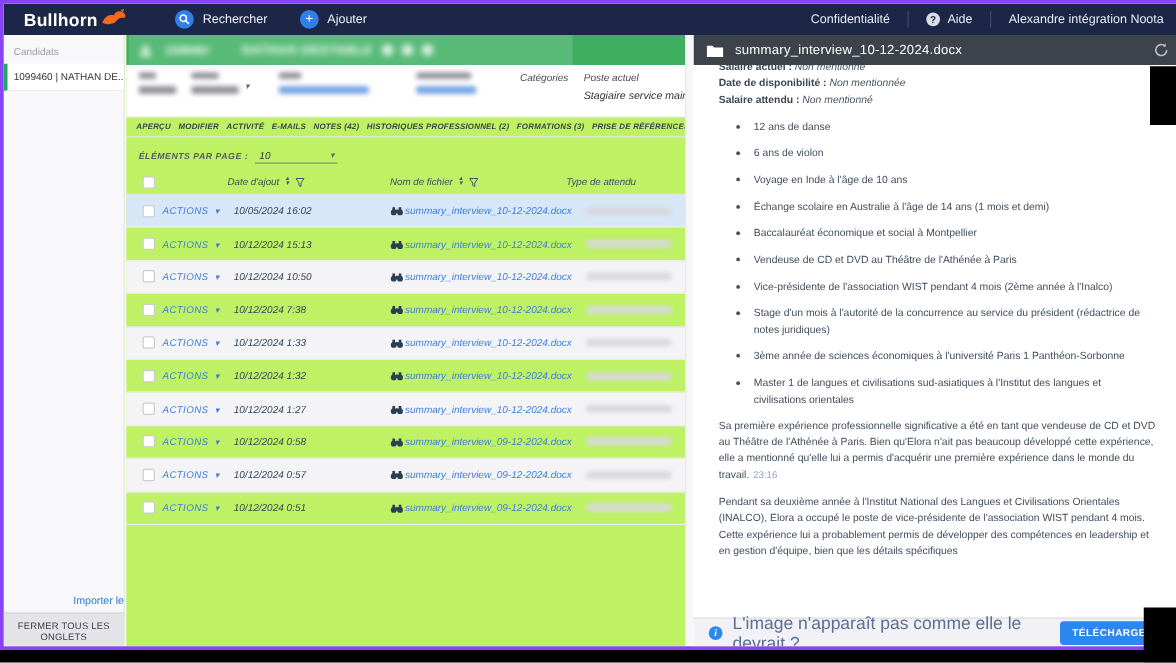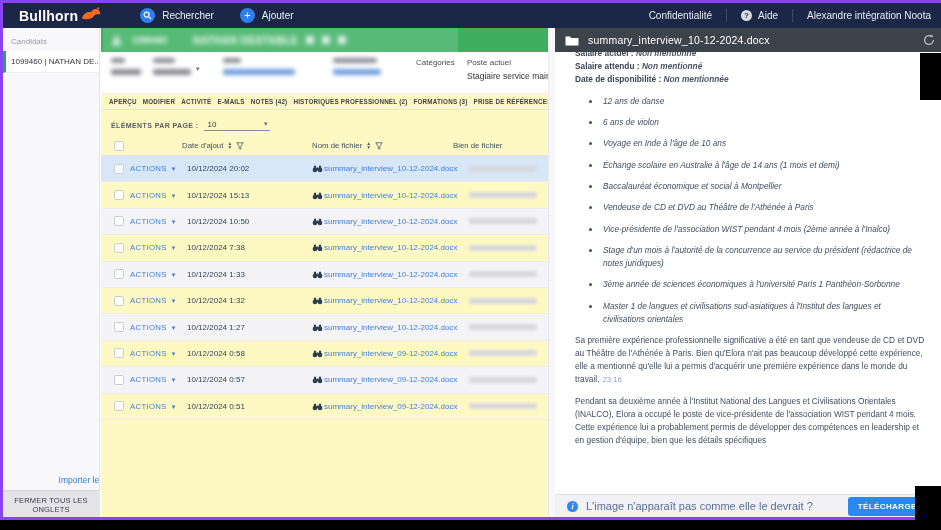--- a/index.html
+++ b/index.html
@@ -67,21 +67,21 @@
   }
   .import-cv .doc-ic { display: inline-block; width: 6px; height: 8px; background: #2d7dd2; border-radius: 1px; margin-left: 4px; vertical-align: -1px; }
   .close-tabs {
     position: absolute; bottom: 0; width: 100%; height: 27px;
     background: #e4e4e8; border: none; border-top: 1px solid #d4d4da;
     font-size: 7.5px; color: #3c3c46; text-align: center; line-height: 1.25;
     font-family: inherit; letter-spacing: .2px; cursor: pointer; padding-top: 2px;
   }
 
   
-  .main { position: absolute; left: 98px; top: 25px; bottom: 0; width: 447px; background: #fef9c3; overflow: hidden; }
+  .main { position: absolute; left: 98px; top: 25px; bottom: 0; width: 447px; background: #bef264; overflow: hidden; font-style: italic; }
   .rec-header { height: 24px; background: #3fae5e; position: relative; }
   .rec-blur {
     position: absolute; left: 2px; top: 0; height: 100%; width: 355px;
     background: #57ba77; display: flex; align-items: center; padding-left: 8px;
   }
   .rec-blur .who { display: flex; align-items: center; filter: blur(2.6px); color: #fff; }
   .rec-blur .pid { font-size: 9px; font-weight: bold; margin-left: 10px; }
   .rec-blur .pname { font-size: 10px; font-weight: bold; margin-left: 26px; letter-spacing: .5px; }
   .rec-blur .mini { width: 8px; height: 8px; background: #eaf6ee; border-radius: 2px; margin-left: 8px; }
 
@@ -140,37 +140,37 @@
   }
   .pv-title { margin-left: 9px; font-size: 10.5px; letter-spacing: .2px; white-space: nowrap; }
   .pv-refresh { margin-left: auto; cursor: pointer; display: flex; }
   .pv-body {
     position: absolute; top: 24px; bottom: 23px; left: 0; right: 0;
     padding: 0 20px; overflow: hidden;
     font-size: 8.3px; color: #414e5e; line-height: 1.55; background: #fff;
   }
   .pv-clip { margin-top: -5px; }
   .fieldline .fl { font-weight: bold; color: #3a4553; }
-  .fieldline .fv { font-style: italic; color: #4a5564; font-weight: bold; }
+  .fieldline .fv { font-style: italic; color: #4a5564; }
   .pv-body ul { margin: 9px 0 0 26px; }
-  .pv-body li { margin-bottom: 8.5px; padding-left: 2px; font-style: italic; }
+  .pv-body li { margin-bottom: 8.5px; padding-left: 2px; }
   .pv-h2 { font-size: 10px; font-weight: bold; color: #2f3a47; margin-top: 11px; }
   .pv-p { margin-top: 9px; }
   .ts { color: #8ba3d4; font-size: 7.8px; margin-left: 3px; }
   .pv-footer {
     position: absolute; bottom: 0; left: 0; right: 0; height: 23px;
     background: #f2f2f6; border-top: 1px solid #e0e0e6;
     display: flex; align-items: center; padding: 0 12px;
   }
   .info-ic {
     width: 11px; height: 11px; border-radius: 50%; background: #2d87f0;
     color: #fff; font-size: 8px; font-weight: bold; text-align: center; line-height: 11px;
     font-family: "Liberation Serif", serif; font-style: italic; flex: 0 0 auto;
   }
-  .pv-footer .msg { margin-left: 8px; color: #5b6e94; font-size: 11px; }
+  .pv-footer .msg { margin-left: 8px; color: #5b6e94; font-size: 14px; }
   .dl-btn {
     margin-left: auto; background: #2d87f0; color: #fff; border: none;
     font-size: 8px; font-weight: bold; letter-spacing: .4px;
     padding: 5px 10px; border-radius: 3px; cursor: pointer; font-family: inherit;
   }
 
   
   .blackblock { position: absolute; background: #000; }
   #bb1 { left: 920px; top: 53px; width: 21px; height: 47px; }
   #bb2 { left: 915px; top: 486px; width: 26px; height: 44px; }
@@ -303,30 +303,30 @@
         <span>Nom de fichier</span>
         <span class="sorticon">
             <span>▴</span>
             <span>▾</span>
           </span>
         <svg width="8" height="8" viewBox="0 0 10 10">
             <path d="M1 1 h8 L6 5.5 V9 L4 8 V5.5 Z" fill="none" stroke="#44566b" stroke-width="1"></path>
           </svg>
       </span>
       <span class="th-cell" style="left:352px">
-        <span>Bien de fichier</span>
+        <span>Type de attendu</span>
       </span>
     </div>
 
     <div>
 
       <div class="trow sel">
         <span class="checkbox"></span>
         <span class="actions"><span>ACTIONS</span><span class="caret">▾</span></span>
-        <span class="tdate">10/12/2024 20:02</span>
+        <span class="tdate">10/05/2024 16:02</span>
         <svg width="11" height="9" viewBox="0 0 12 10">
             <circle cx="3.2" cy="6.6" r="2.6" fill="#2c3e54"></circle>
             <circle cx="8.8" cy="6.6" r="2.6" fill="#2c3e54"></circle>
             <path d="M2 2 h2.4 v4 H2z M7.6 2 H10 v4 H7.6z M5 4 h2 v3 H5z" fill="#2c3e54"></path>
           </svg>
         <span class="flink">summary_interview_10-12-2024.docx</span>
         <span class="typebar"></span>
       </div>
       <div class="trow">
         <span class="checkbox"></span>
@@ -453,24 +453,24 @@
             <path d="M9.4 0.5 l0.3 2.8 -2.8 -0.4 z" fill="#b9bec5"></path>
           </svg>
       </span>
     </div>
 
     <div class="pv-body">
       <div class="pv-clip fieldline">
         <span class="fl">Salaire actuel :</span> <span class="fv">Non mentionné</span>
       </div>
       <div class="fieldline">
+        <span class="fl">Date de disponibilité :</span> <span class="fv">Non mentionnée</span>
+      </div>
+      <div class="fieldline">
         <span class="fl">Salaire attendu :</span> <span class="fv">Non mentionné</span>
-      </div>
-      <div class="fieldline">
-        <span class="fl">Date de disponibilité :</span> <span class="fv">Non mentionnée</span>
       </div>
       <ul>
         <li>12 ans de danse</li>
         <li>6 ans de violon</li>
         <li>Voyage en Inde à l'âge de 10 ans</li>
         <li>Échange scolaire en Australie à l'âge de 14 ans (1 mois et demi)</li>
         <li>Baccalauréat économique et social à Montpellier</li>
         <li>Vendeuse de CD et DVD au Théâtre de l'Athénée à Paris</li>
         <li>Vice-présidente de l'association WIST pendant 4 mois (2ème année à l'Inalco)</li>
         <li>Stage d'un mois à l'autorité de la concurrence au service du président (rédactrice de notes juridiques)</li>

